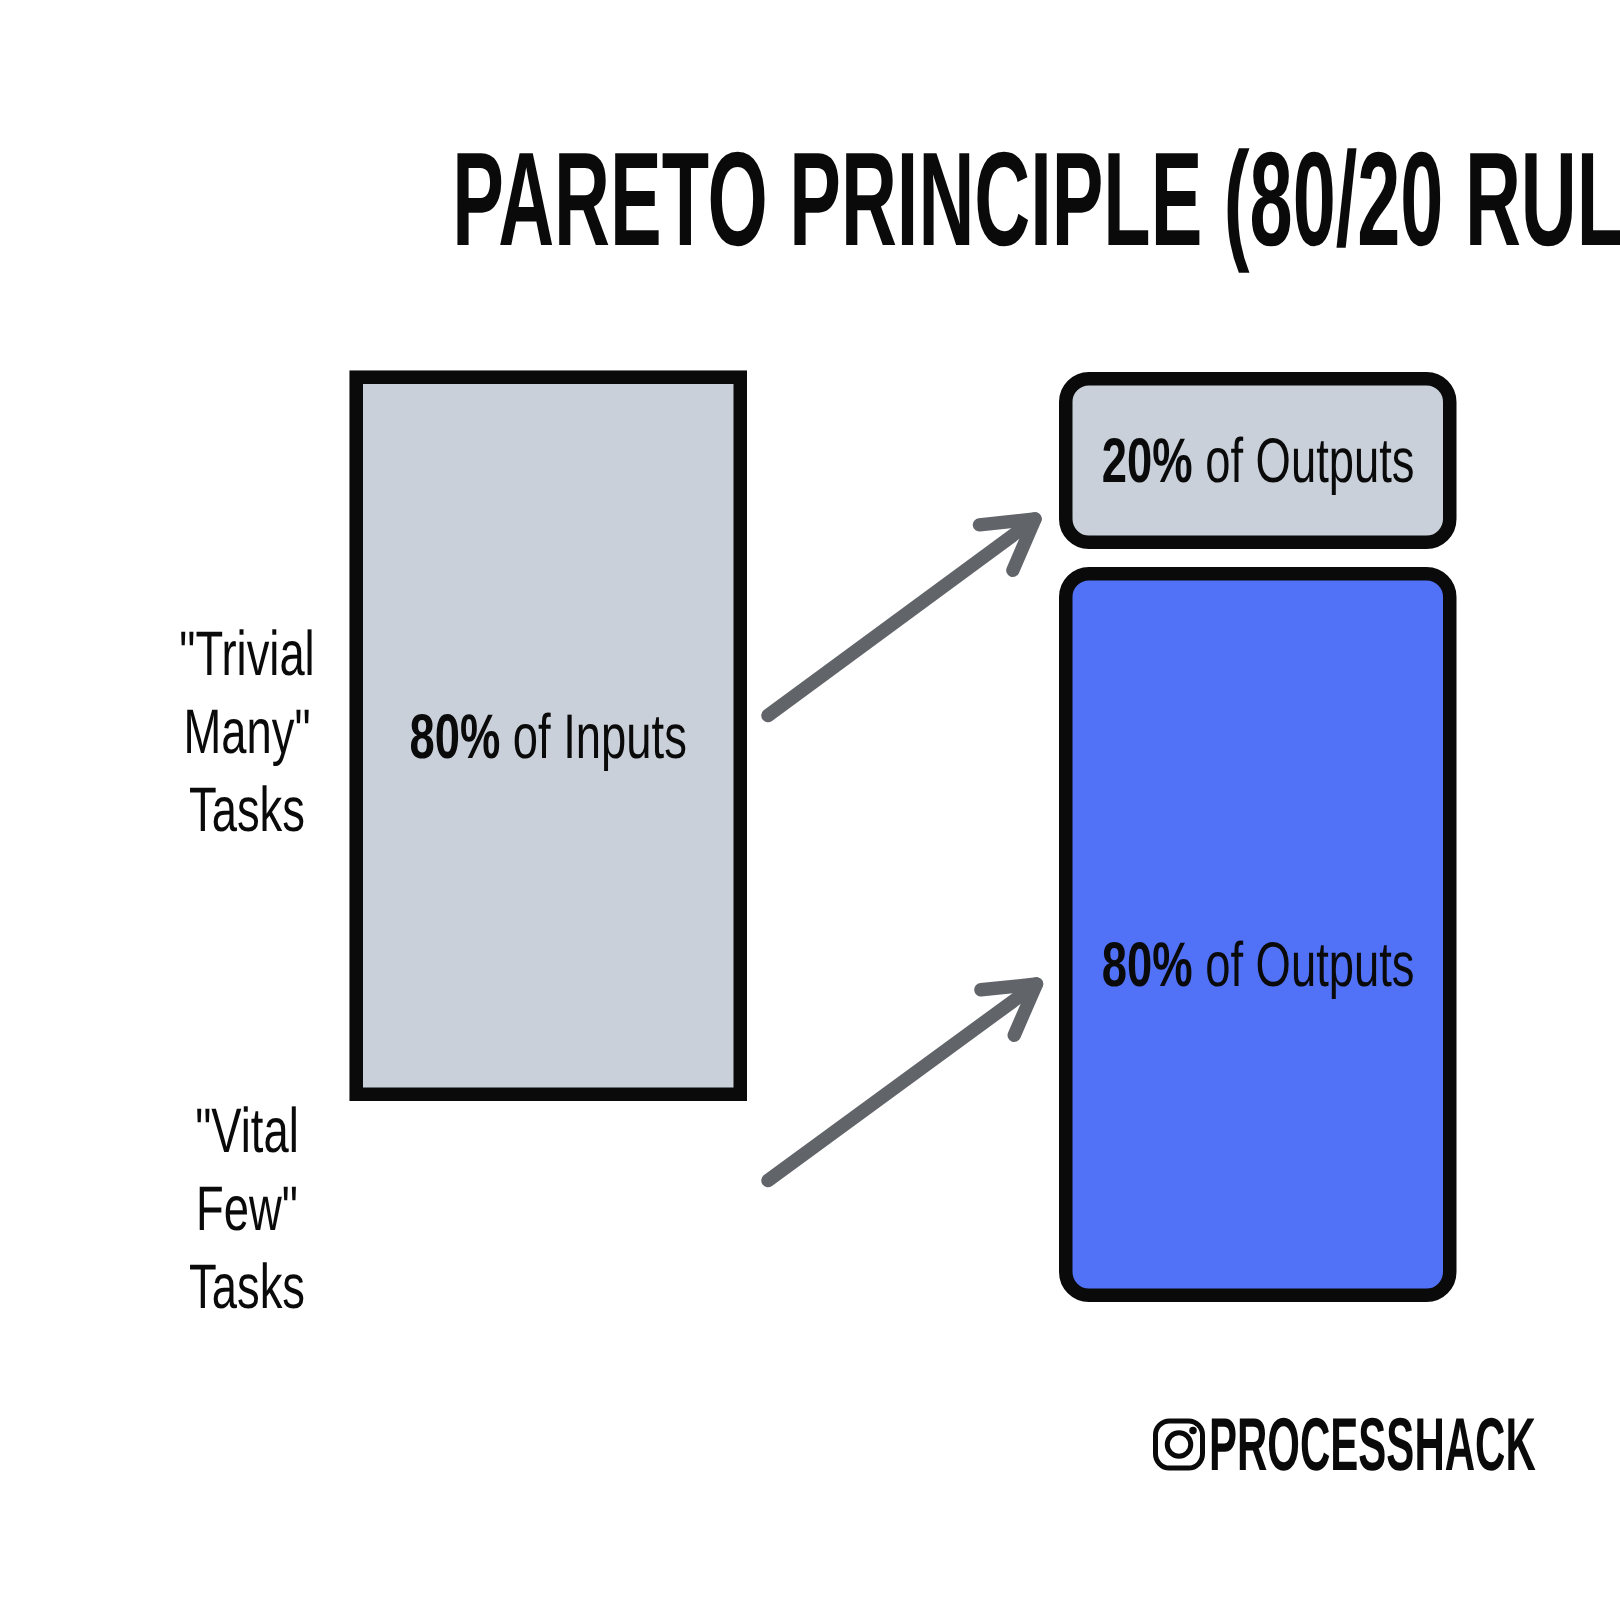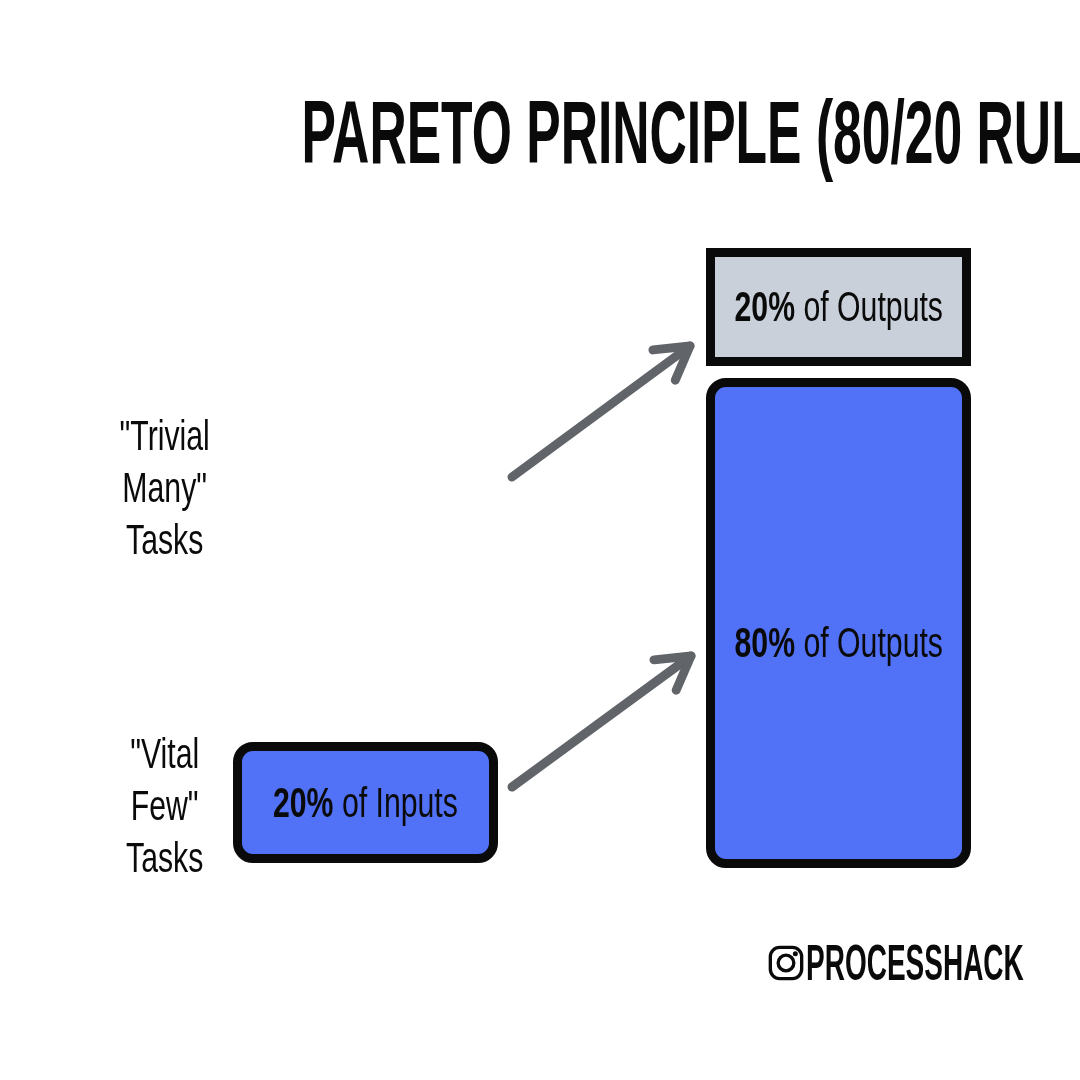--- a/index.html
+++ b/index.html
@@ -20,21 +20,21 @@
   }
   .gray{background:#C9D0D9;}
   .blue{background:#5171F6;border-radius:20px;}
   .box .label{
     font-size:42px;font-weight:400;white-space:nowrap;
     display:inline-block;transform:scaleX(0.72);transform-origin:50% 50%;
   }
   .box .label b{font-weight:700;}
   #box-in-80 {left:233px;top:247px;width:265px;height:487px;}
   #box-in-20 {left:233px;top:742px;width:265px;height:121px;}
-  #box-out-20{left:706px;top:248px;width:265px;height:118px;}
+  #box-out-20{left:706px;top:248px;width:265px;height:118px;border-radius:20px;}
   #box-out-80{left:706px;top:378px;width:265px;height:490px;padding-top:40px;}
   
   .side-label{
     position:absolute;width:200px;text-align:center;
     font-size:42px;line-height:52px;font-weight:400;
   }
   .side-label .cond2{display:inline-block;transform:scaleX(0.72);transform-origin:50% 50%;}
   #lbl-trivial{left:65px;top:410px;}
   #lbl-vital  {left:65px;top:728px;}
   
@@ -66,24 +66,24 @@
   </div>
 
   <div class="side-label" id="lbl-vital">
     <div class="cond2">
       <div>"Vital</div>
       <div>Few"</div>
       <div>Tasks</div>
     </div>
   </div>
 
+  <div class="box gray" id="box-in-80">
+    <span class="label"><b>80%</b><span> of Inputs</span></span>
+  </div>
 
-  <div class="box blue" id="box-in-20">
-    <span class="label"><b>20%</b><span> of Inputs</span></span>
-  </div>
 
   <div class="box gray" id="box-out-20">
     <span class="label"><b>20%</b><span> of Outputs</span></span>
   </div>
 
   <div class="box blue" id="box-out-80">
     <span class="label"><b>80%</b><span> of Outputs</span></span>
   </div>
 
   <svg class="arrows" viewBox="0 0 1080 1080">

